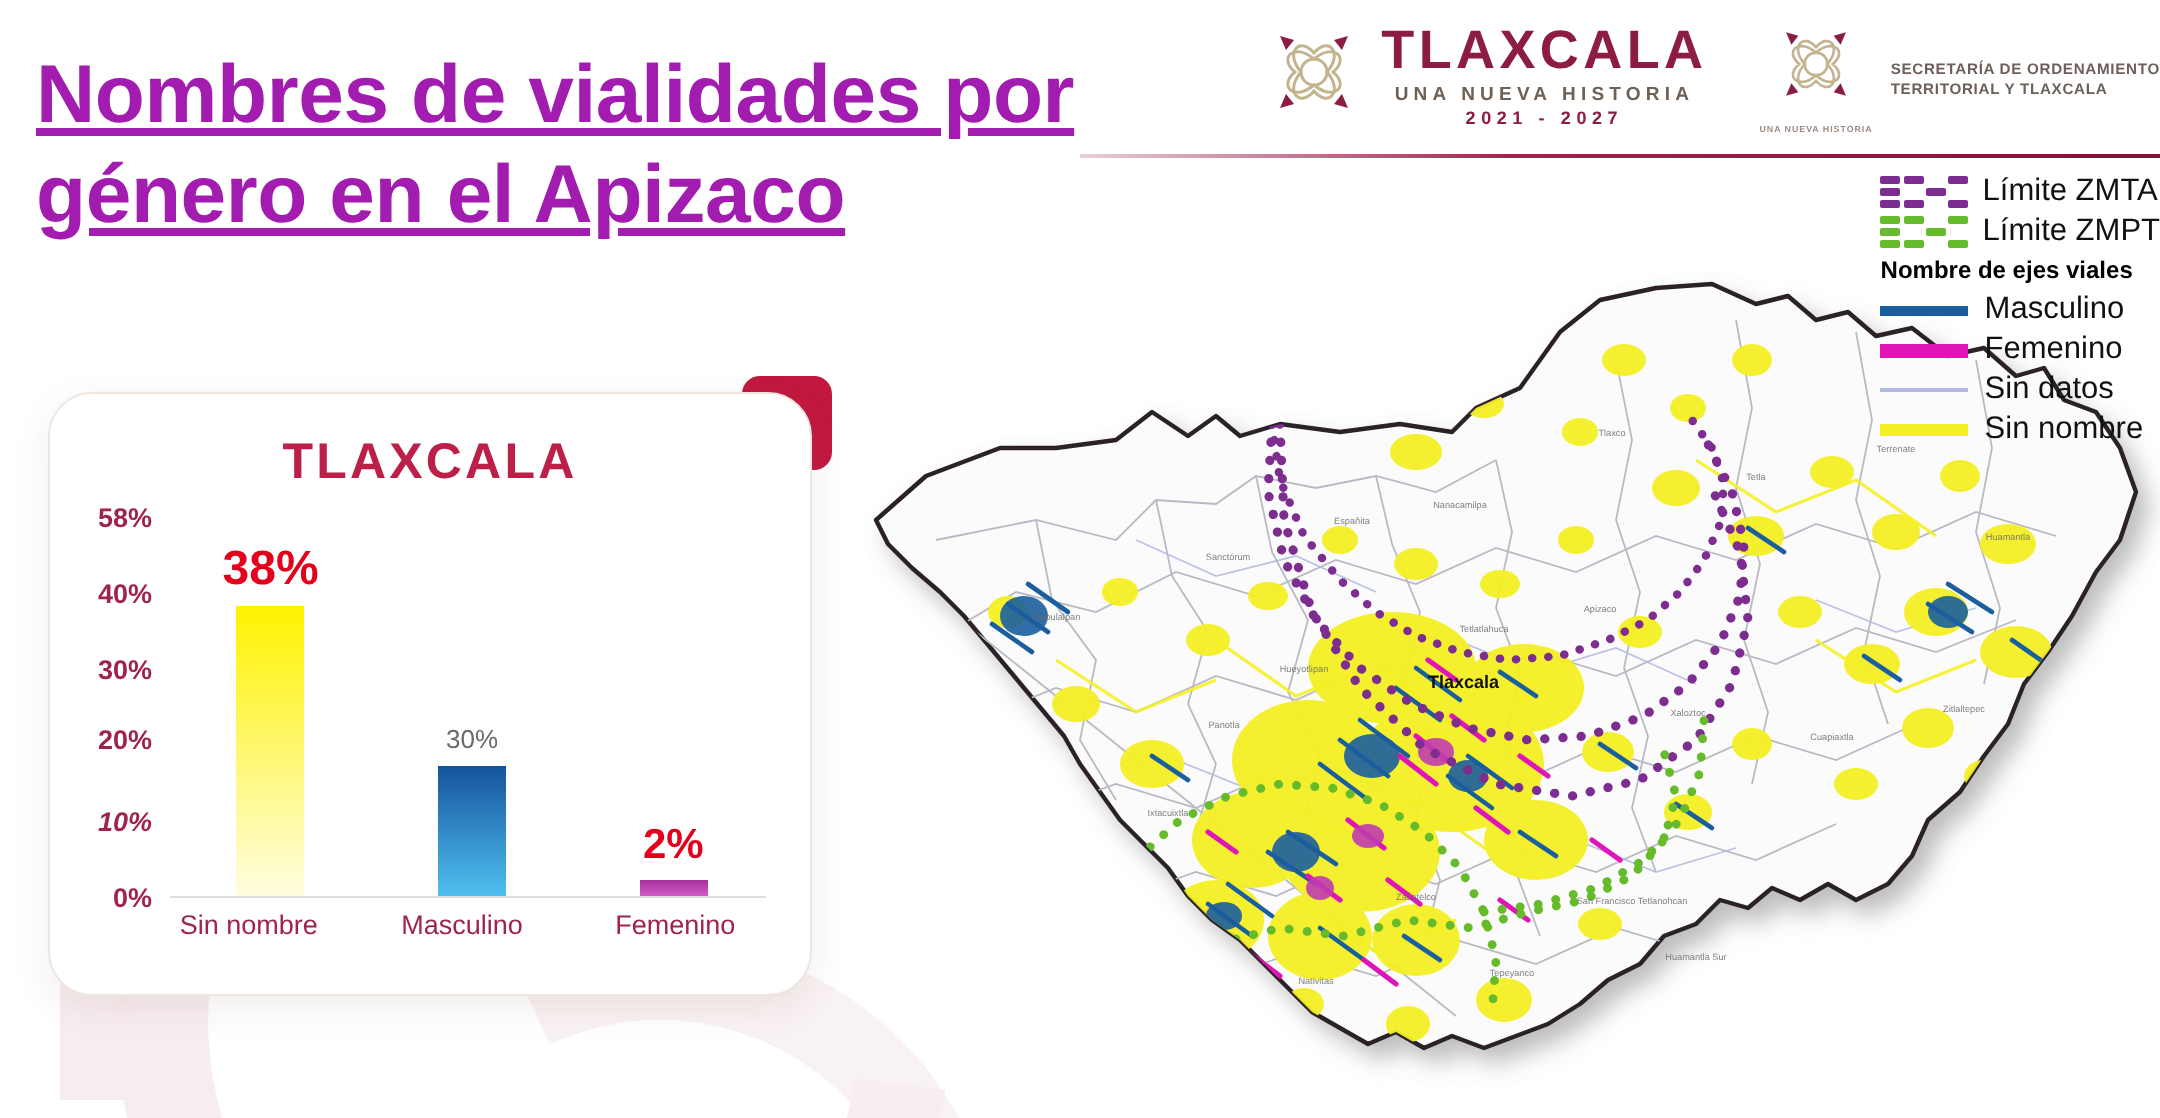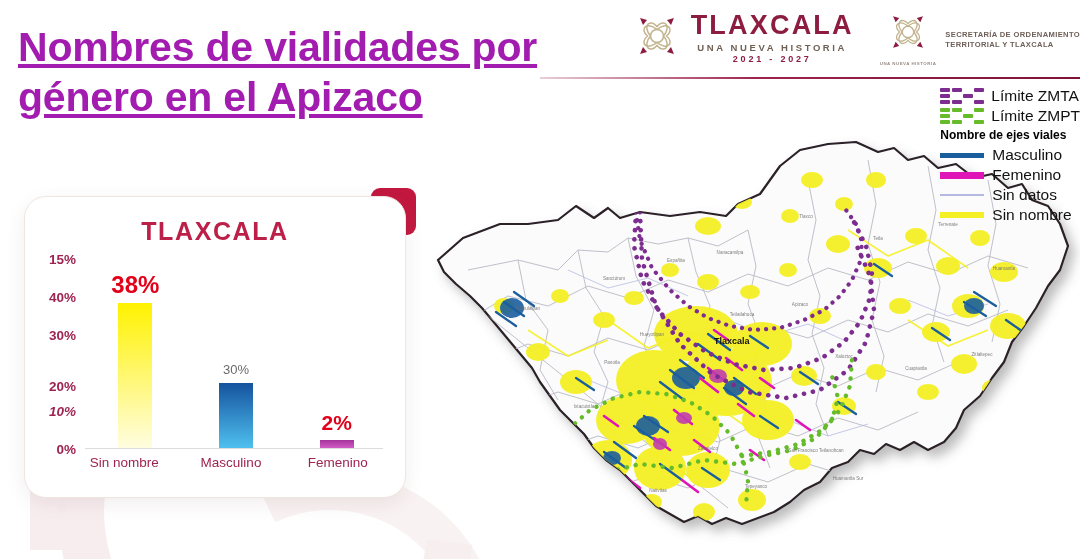--- a/index.html
+++ b/index.html
@@ -633,24 +633,24 @@
   <div class="badge-square"></div>
 
   <div class="chart-card">
     <div class="chart-title">TLAXCALA</div>
 
     <div class="plot" id="plot">
       <div class="axis-line"></div>
 
     <div class="ytick" style="top: 190px;">0%</div>
         <div class="ytick" style="top: 152px; font-style: italic;">10%</div>
-        <div class="ytick" style="top: 127px;">20%</div>
+        <div class="ytick" style="top: 111px;">20%</div>
         <div class="ytick" style="top: 76px;">30%</div>
         <div class="ytick" style="top: 38px; margin-left: 44px;">40%</div>
-        <div class="ytick" style="top: 0px;">15%</div>
+        <div class="ytick" style="top: 0px;">58%</div>
         <div class="bar" style="left: 33.3333px; height: 144.4px; background: linear-gradient(rgb(255, 242, 0), rgb(255, 253, 224));"></div>
         <div class="bar-val" style="left: 50.3333px; bottom: 152.4px; color: rgb(226, 0, 26); font-size: 24px; font-weight: bold;">38%</div>
         <div class="bar" style="left: 134px; height: 64.6px; background: linear-gradient(rgb(21, 83, 158), rgb(79, 192, 239));"></div>
         <div class="bar-val" style="left: 151px; bottom: 72.6px; color: rgb(106, 106, 106); font-size: 13px; font-weight: normal;">30%</div>
         <div class="bar" style="left: 234.667px; height: 7.6px; background: linear-gradient(rgb(163, 51, 154), rgb(211, 91, 199));"></div>
         <div class="bar-val" style="left: 251.667px; bottom: 15.6px; color: rgb(226, 0, 26); font-size: 21px; font-weight: bold;">2%</div>
       </div>
 
     <div class="xlabels" id="xlabels">
       <span>Sin nombre</span>

